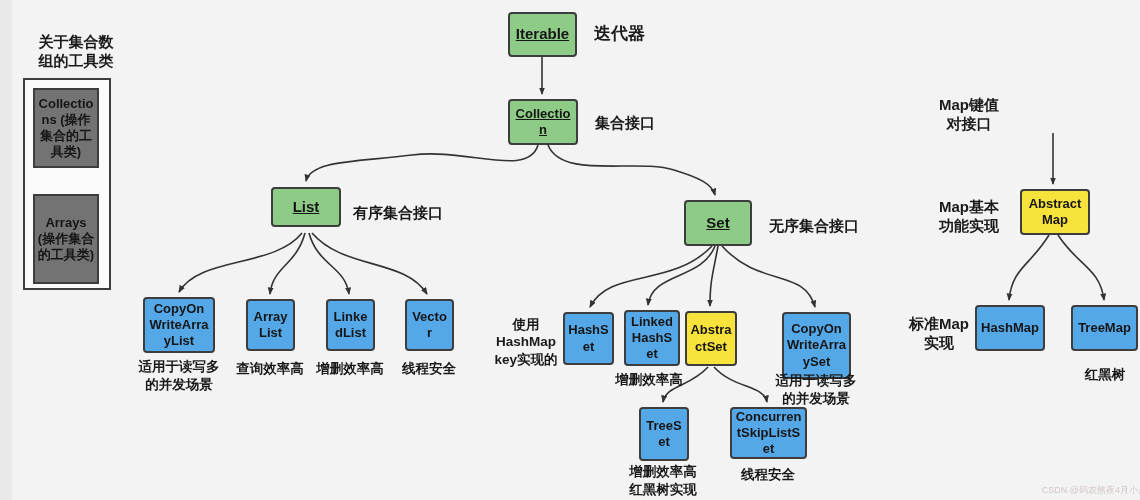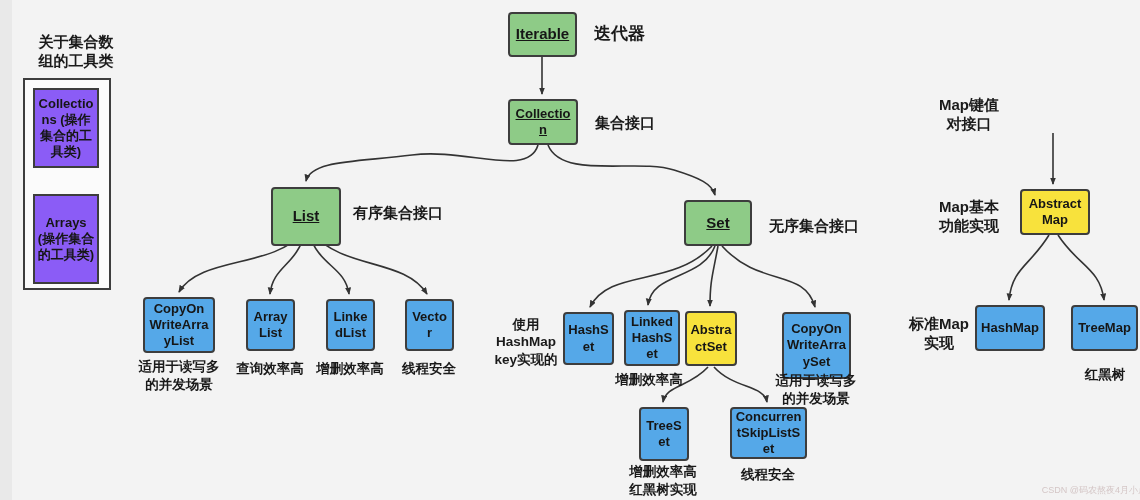--- a/index.html
+++ b/index.html
@@ -51,21 +51,21 @@
     font-weight:bold;font-size:15px;line-height:1.25;
     white-space:pre-line;text-align:center;
   }
   #sidebar-frame{
     position:absolute;left:11px;top:78px;width:88px;height:212px;z-index:2;
     box-sizing:border-box;border:2px solid #3d3d3d;background:#fbfbfb;
   }
   .sidebar-item{
     position:absolute;left:8px;
     box-sizing:border-box;width:66px;
-    border:2px solid #3d3d3d;background:#8b5cf6;
+    border:2px solid #3d3d3d;background:#737373;
     display:flex;align-items:center;justify-content:center;
     text-align:center;font-weight:bold;font-size:13px;line-height:1.25;
     word-break:break-all;padding:2px;
     color:#161616;
   }
   #sidebar-item-0{top:8px;height:80px;}
   #sidebar-item-1{top:114px;height:90px;}
   #watermark{
     position:absolute;right:5px;bottom:3px;z-index:3;
     font-size:9px;color:#d4c6c6;font-weight:normal;
@@ -108,21 +108,21 @@
     <div id="sidebar-item-0" class="sidebar-item">Collections (操作集合的工具类)</div>
     <div id="sidebar-item-1" class="sidebar-item">Arrays (操作集合的工具类)</div>
   </div>
 
   <div class="node green" style="left:496px;top:12px;width:69px;height:45px;font-size:15px;">Iterable</div>
   <div class="note note-lg" style="left:582px;top:23px;">迭代器</div>
 
   <div class="node green" style="left:496px;top:99px;width:70px;height:46px;">Collection</div>
   <div class="note note-md" style="left:583px;top:113px;">集合接口</div>
 
-  <div class="node green" style="left:259px;top:187px;width:70px;height:59px;font-size:15px;">List</div>
+  <div class="node green" style="left:259px;top:187px;width:70px;height:40px;font-size:15px;">List</div>
   <div class="note note-md" style="left:341px;top:203px;">有序集合接口</div>
 
   <div class="node green" style="left:672px;top:200px;width:68px;height:46px;font-size:15px;">Set</div>
   <div class="note note-md" style="left:757px;top:216px;">无序集合接口</div>
 
   <div class="node blue" style="left:131px;top:297px;width:72px;height:56px;">CopyOnWriteArrayList</div>
   <div class="caption" style="left:107px;top:358px;">适用于读写多
 的并发场景</div>
 
   <div class="node blue" style="left:234px;top:299px;width:49px;height:52px;">ArrayList</div>

